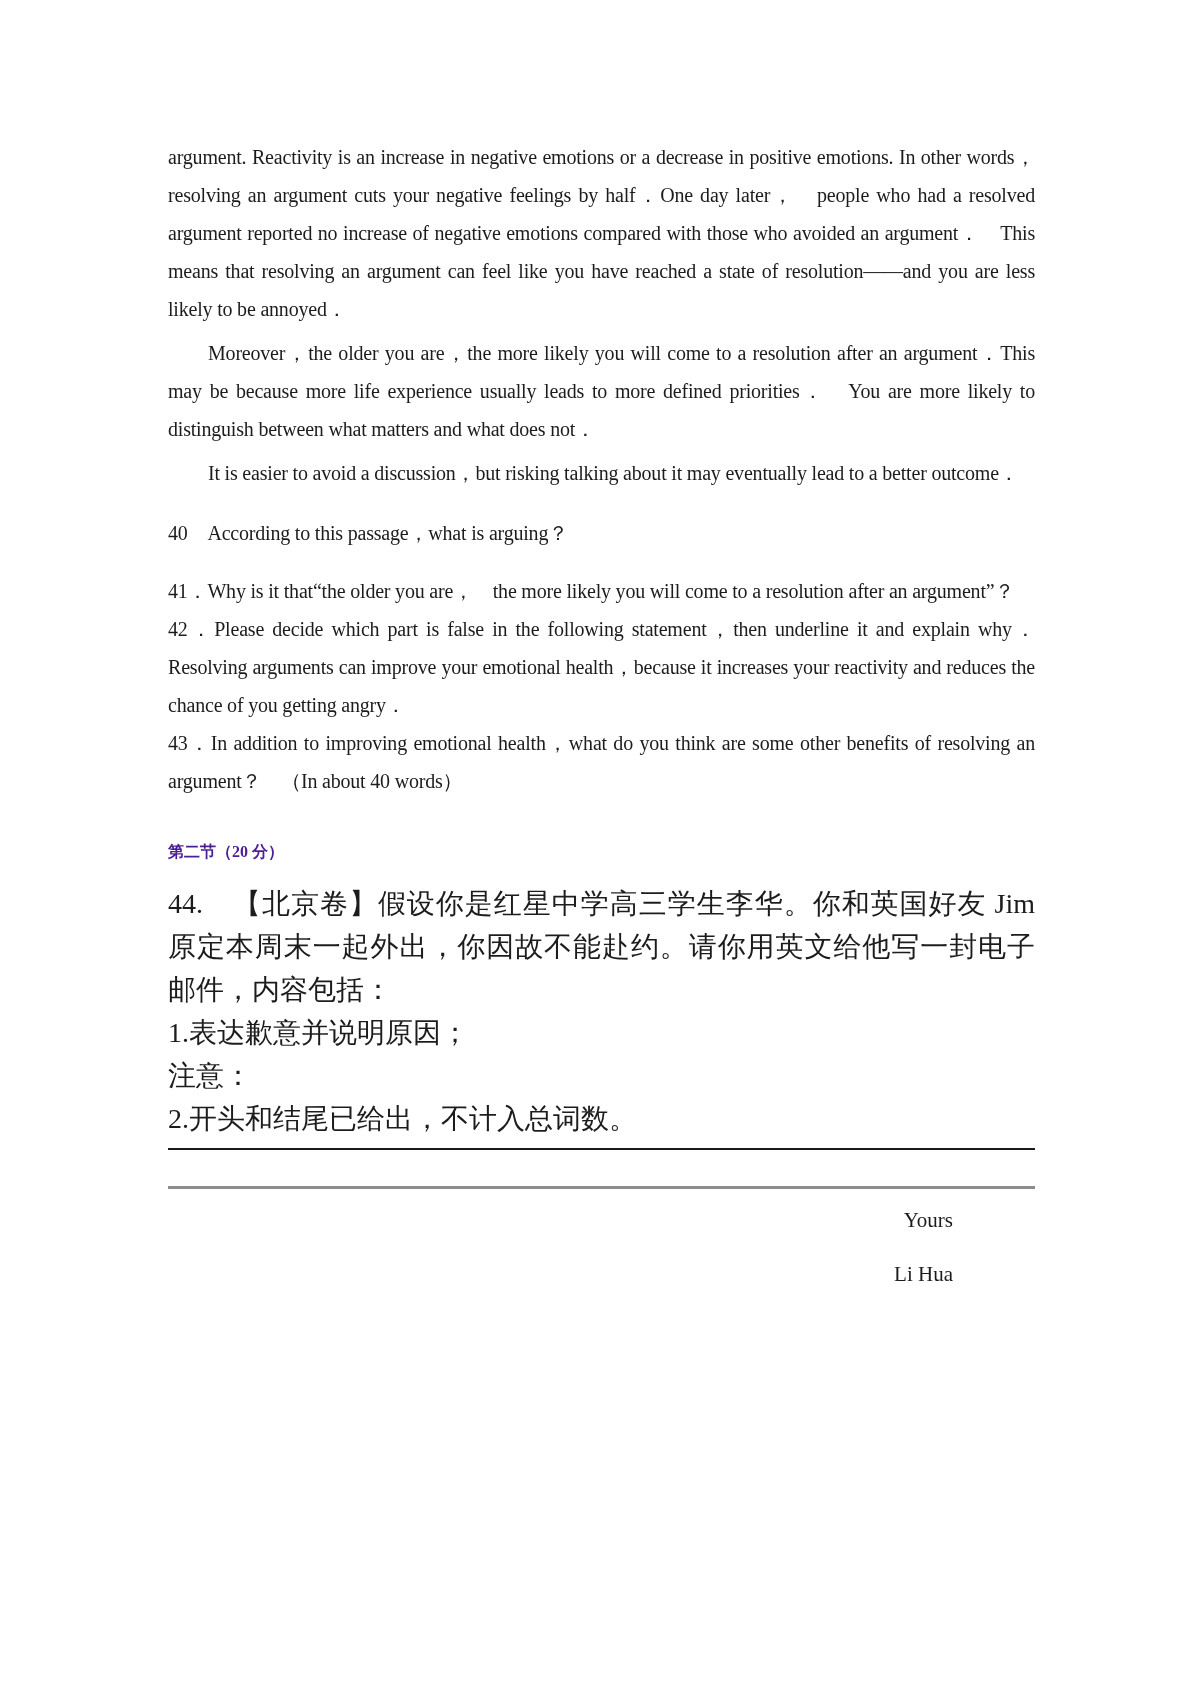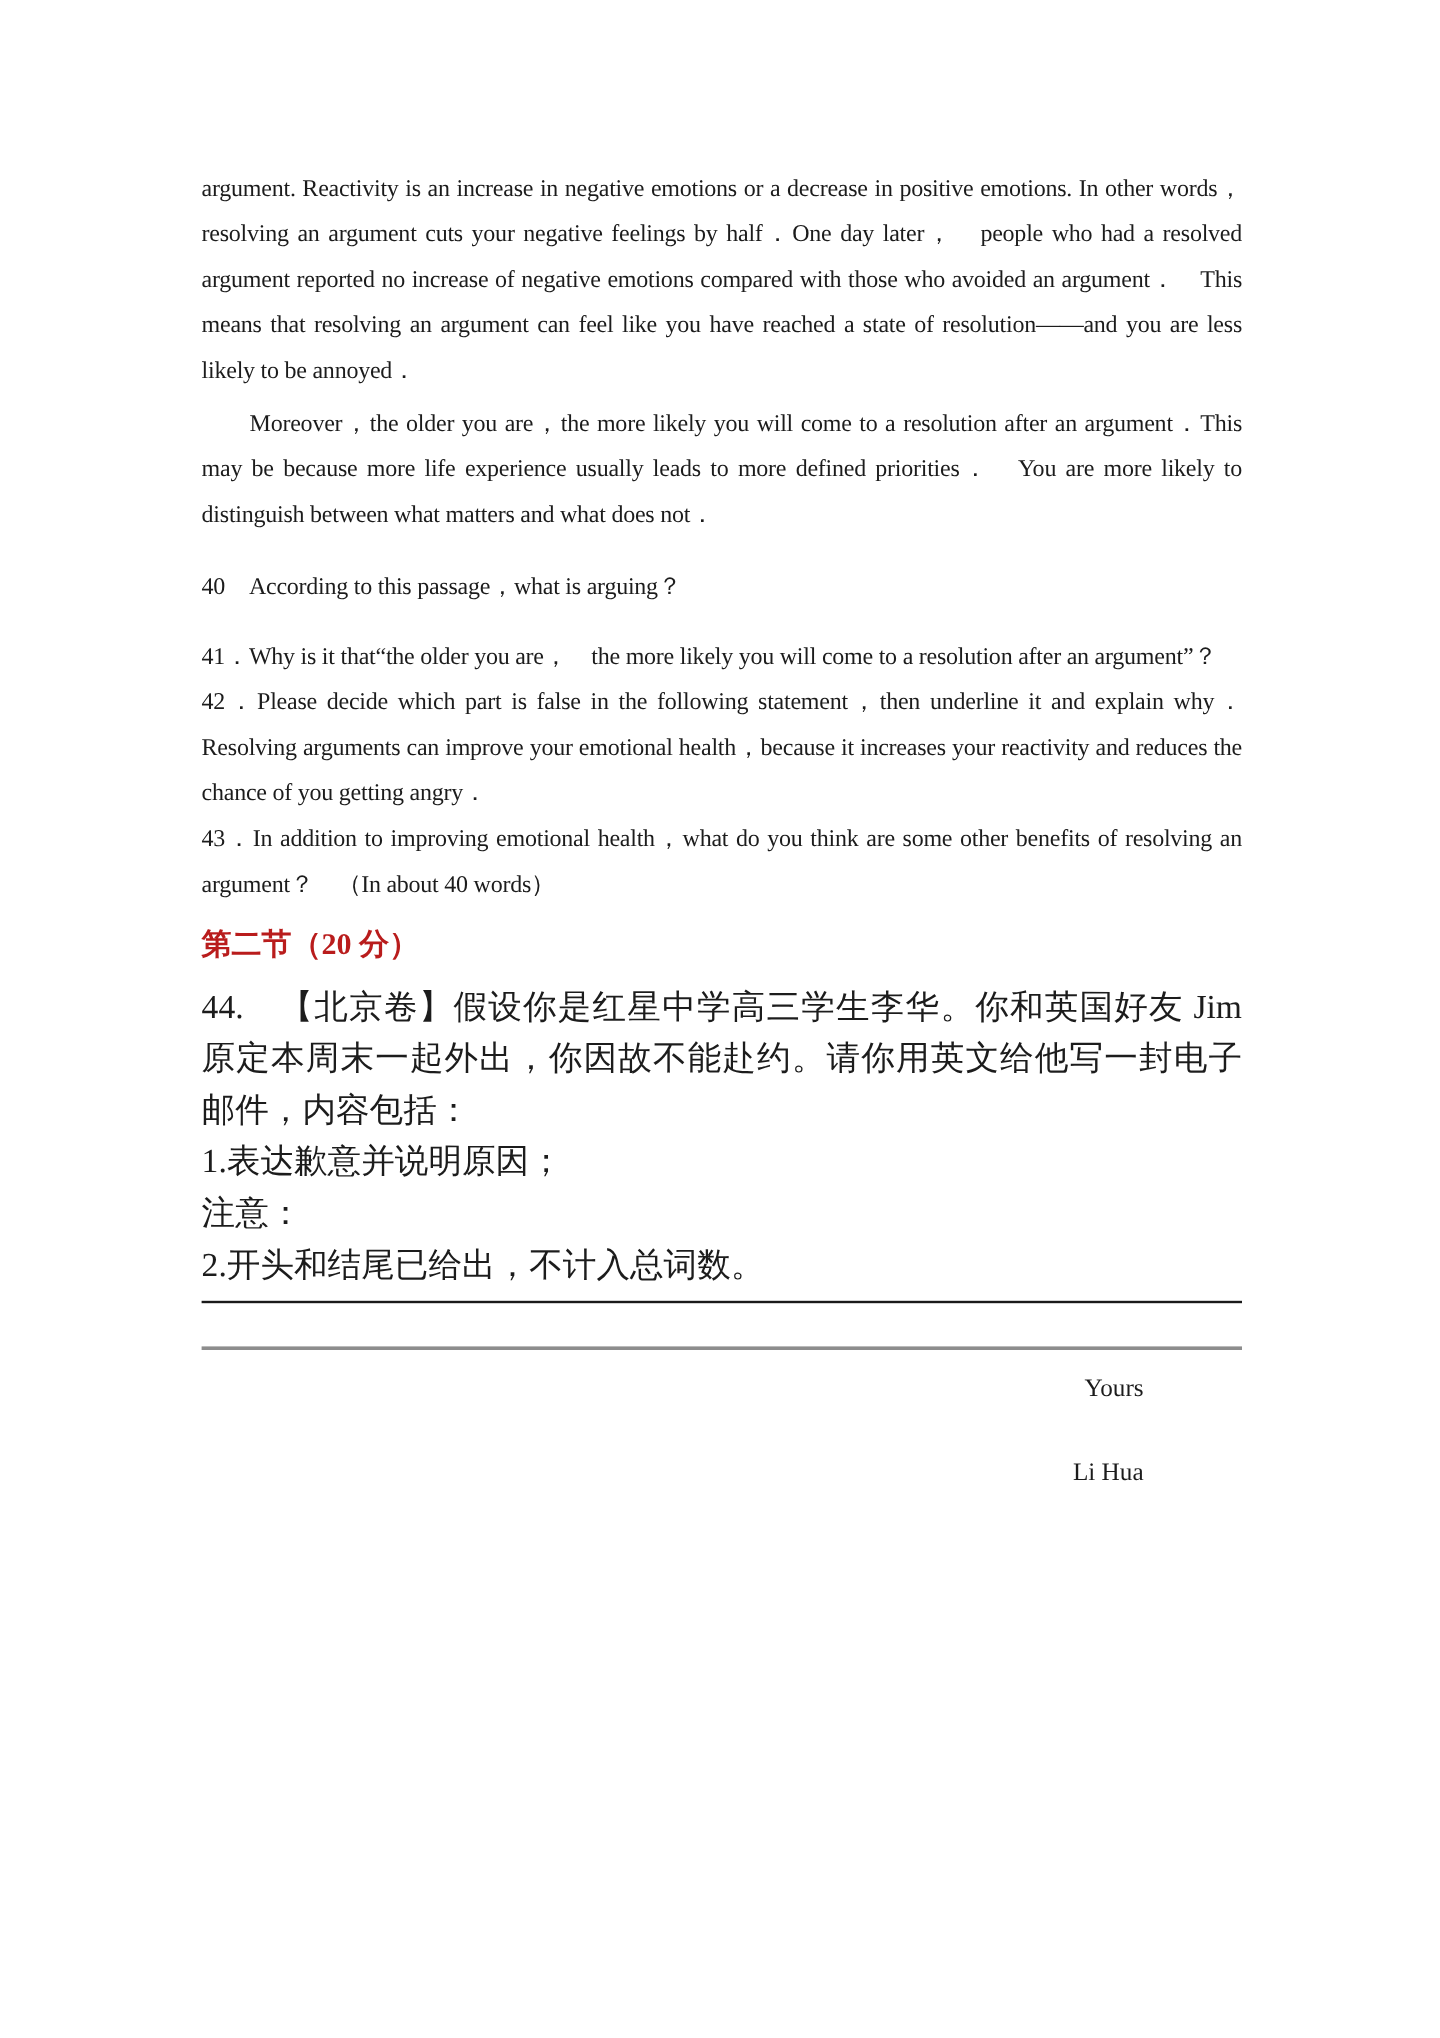--- a/index.html
+++ b/index.html
@@ -31,25 +31,25 @@
   .q {
     margin: 0;
     font-size: 20px;
     letter-spacing: -0.2px;
     line-height: 38px;
     text-align: justify;
   }
   .q40 { margin-top: 22px; }
   .q41 { margin-top: 20px; }
   .section-heading {
-    margin: 12px 0 0 0;
-    font-size: 25px;
+    margin: 32px 0 0 0;
+    font-size: 16px;
     font-weight: bold;
     line-height: 40px;
-    color: #b91c1c;
+    color: #4c1d95;
   }
   .cn {
     margin: 0;
     font-size: 28px;
     line-height: 43px;
     text-align: justify;
   }
   .cn.task { margin-top: 10px; }
   .answer-line {
     height: 0;
@@ -61,31 +61,32 @@
     border-bottom: 3px solid #8d8d8d;
   }
   .sig {
     margin: 0;
     font-size: 21px;
     line-height: 38px;
     text-align: right;
     padding-right: 82px;
   }
   .sig.closing { margin-top: 12px; }
-  .sig.signature { margin-top: 32px; }
+  .sig.signature { margin-top: 16px; }
 </style>
 </head>
 <body>
 
 <div class="page">
 
   <p class="para">argument. Reactivity is an increase in negative emotions or a decrease in positive emotions. In other words，resolving an argument cuts your negative feelings by half．One day later，　people who had a resolved argument reported no increase of negative emotions compared with those who avoided an argument．　This means that resolving an argument can feel like you have reached a state of resolution——and you are less likely to be annoyed．</p>
 
   <p class="para indent p2">Moreover，the older you are，the more likely you will come to a resolution after an argument．This may be because more life experience usually leads to more defined priorities．　You are more likely to distinguish between what matters and what does not．</p>
 
+  <p class="para indent p3">It is easier to avoid a discussion，but risking talking about it may eventually lead to a better outcome．</p>
 
   <p class="q q40">40　According to this passage，what is arguing？</p>
 
   <p class="q q41">41．Why is it that“the older you are，　the more likely you will come to a resolution after an argument”？</p>
 
   <p class="q">42．Please decide which part is false in the following statement，then underline it and explain why．Resolving arguments can improve your emotional health，because it increases your reactivity and reduces the chance of you getting angry．</p>
 
   <p class="q">43．In addition to improving emotional health，what do you think are some other benefits of resolving an argument？　（In about 40 words）</p>
 
   <h2 class="section-heading">第二节（20 分）</h2>

